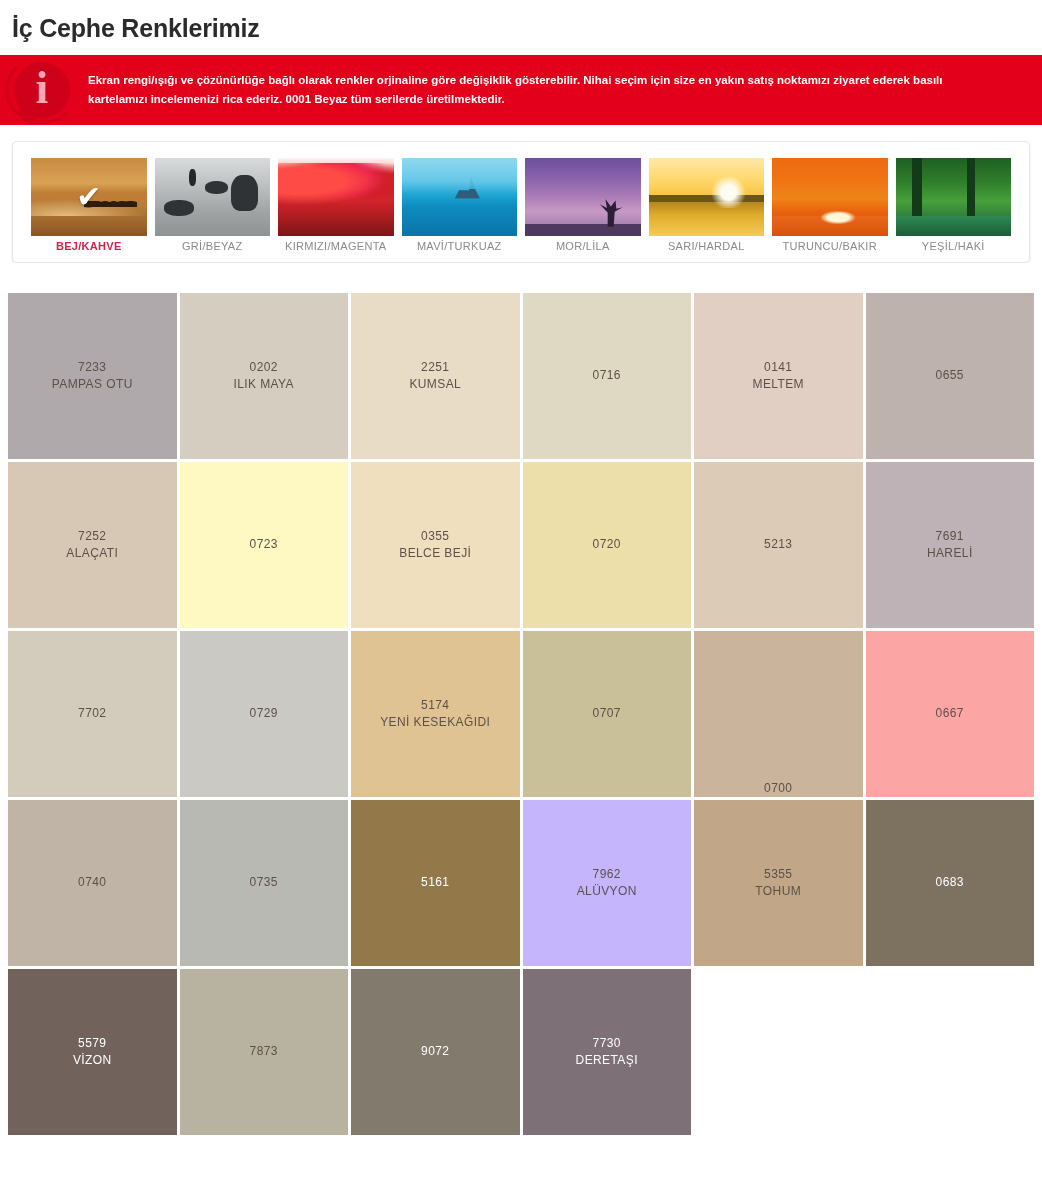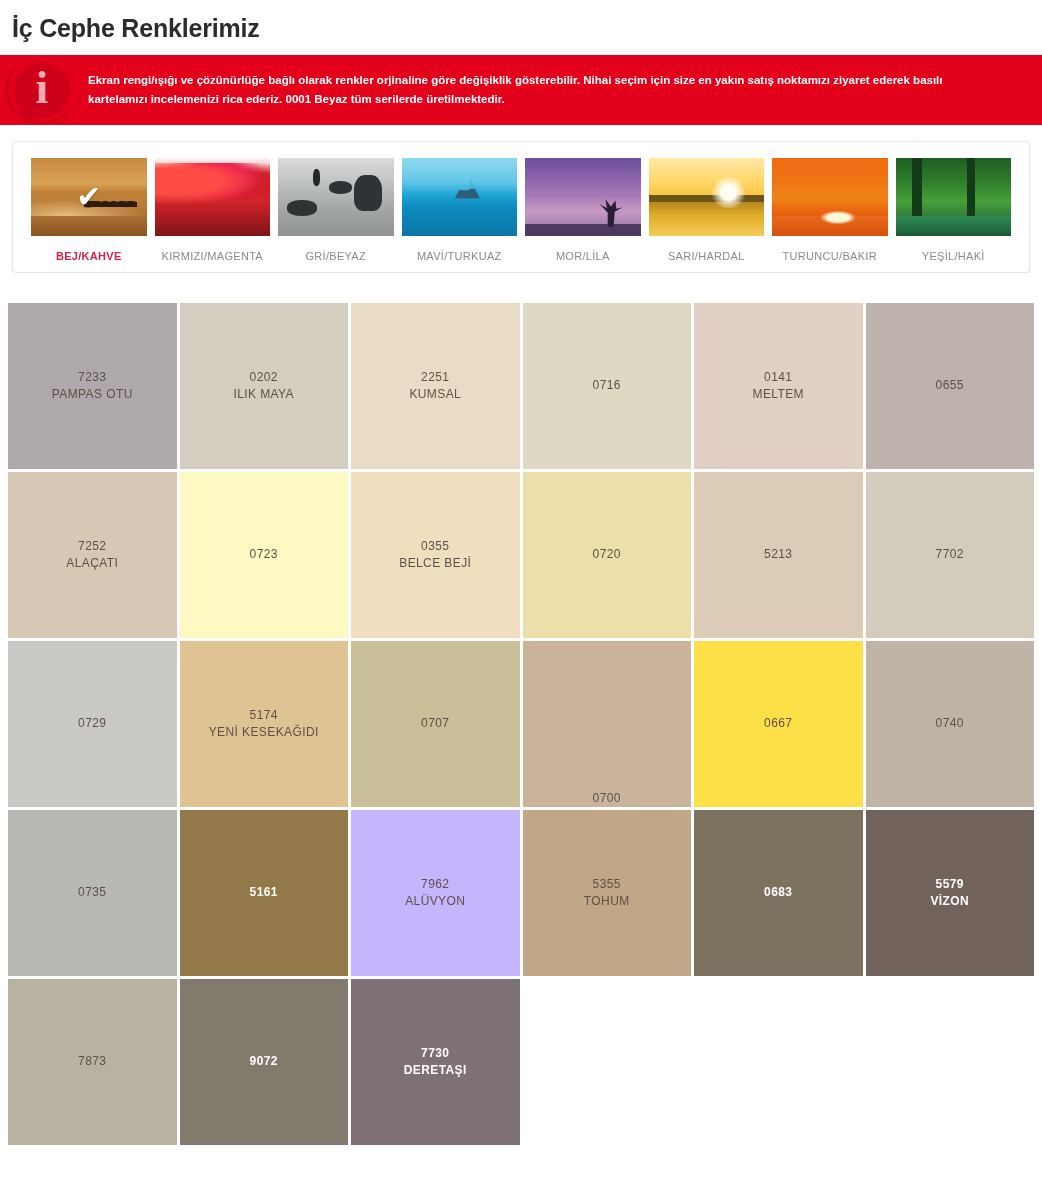--- a/index.html
+++ b/index.html
@@ -124,21 +124,21 @@
     position: absolute;
     left: 50%; top: 50%;
     transform: translate(-50%,-50%);
     color: #ffffff;
     font-size: 30px;
     line-height: 1;
     text-shadow: 0 1px 2px rgba(0,0,0,.35);
     font-weight: bold;
   }
   .tab-label {
-    margin-top: 14px;
+    margin-top: 4px;
     font-size: 11px;
     letter-spacing: .3px;
     color: #8a8a8a;
     white-space: nowrap;
   }
   .tab.active .tab-label {
     color: #d6224a;
     font-weight: bold;
   }
 
@@ -226,21 +226,21 @@
     letter-spacing: .4px;
     line-height: 1.45;
   }
   .swatch .cname {
     font-size: 12px;
     letter-spacing: .4px;
     line-height: 1.45;
   }
   .swatch.dark .code, .swatch.dark .cname {
     color: #ffffff;
-    font-weight: bold;
+    font-weight: normal;
   }
   .swatch.light .code, .swatch.light .cname {
     color: #5d5048;
   }
   .footer-pad { height: 10px; }
 </style>
 </head>
 <body>
 
 <div class="page">
@@ -261,35 +261,35 @@
     <div class="tabs-card" id="tabs-card">
         <div class="tab active">
           <div class="thumb th-desert">
             <div class="dunes"></div>
             <div class="caravan"></div>
             <span class="chk">✔</span>
           </div>
           <div class="tab-label">BEJ/KAHVE</div>
         </div>
         <div class="tab">
-          <div class="thumb th-red">
-            <div class="leaves"></div>
-          </div>
-          <div class="tab-label">KIRMIZI/MAGENTA</div>
-        </div>
-        <div class="tab">
           <div class="thumb th-gray">
             <div class="r1"></div>
             <div class="r2"></div>
             <div class="r3"></div>
             <div class="fig"></div>
           </div>
           <div class="tab-label">GRİ/BEYAZ</div>
         </div>
         <div class="tab">
+          <div class="thumb th-red">
+            <div class="leaves"></div>
+          </div>
+          <div class="tab-label">KIRMIZI/MAGENTA</div>
+        </div>
+        <div class="tab">
           <div class="thumb th-blue">
             <div class="boat"></div>
           </div>
           <div class="tab-label">MAVİ/TURKUAZ</div>
         </div>
         <div class="tab">
           <div class="thumb th-purple">
             <div class="horizon"></div>
             <div class="tree"></div>
           </div>
@@ -355,37 +355,41 @@
         <div class="swatch light" style="background: rgb(240, 223, 190);">
           <div class="code">0355</div>
           <div class="cname">BELCE BEJİ</div>
         </div>
         <div class="swatch light" style="background: rgb(236, 223, 170);">
           <div class="code">0720</div>
         </div>
         <div class="swatch light" style="background: rgb(220, 203, 183);">
           <div class="code">5213</div>
         </div>
+        <div class="swatch light" style="background: rgb(191, 178, 182);">
+          <div class="code">7691</div>
+          <div class="cname">HARELİ</div>
+        </div>
         <div class="swatch light" style="background: rgb(211, 203, 188);">
           <div class="code">7702</div>
         </div>
         <div class="swatch light" style="background: rgb(203, 201, 196);">
           <div class="code">0729</div>
         </div>
         <div class="swatch light" style="background: rgb(224, 195, 146);">
           <div class="code">5174</div>
           <div class="cname">YENİ KESEKAĞIDI</div>
         </div>
         <div class="swatch light" style="background: rgb(201, 191, 153);">
           <div class="code">0707</div>
         </div>
         <div class="swatch light" style="background: rgb(203, 180, 156); justify-content: flex-end;">
           <div class="code">0700</div>
         </div>
-        <div class="swatch light" style="background: #fde047;">
+        <div class="swatch light" style="background: #fca5a5;">
           <div class="code">0667</div>
         </div>
         <div class="swatch light" style="background: rgb(191, 180, 165);">
           <div class="code">0740</div>
         </div>
         <div class="swatch light" style="background: rgb(184, 185, 179);">
           <div class="code">0735</div>
         </div>
         <div class="swatch dark" style="background: rgb(147, 121, 74);">
           <div class="code">5161</div>

